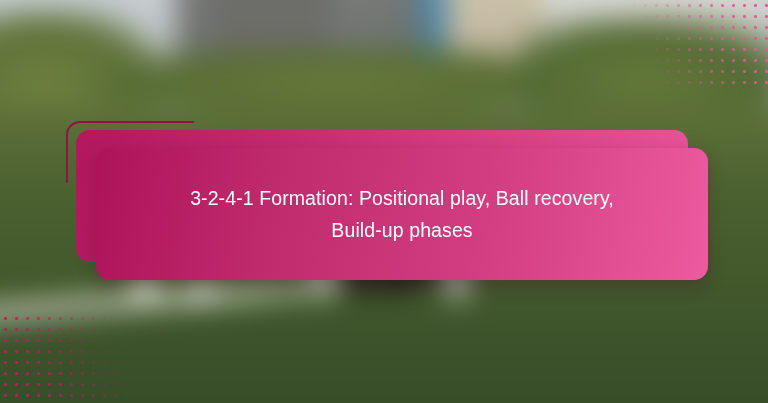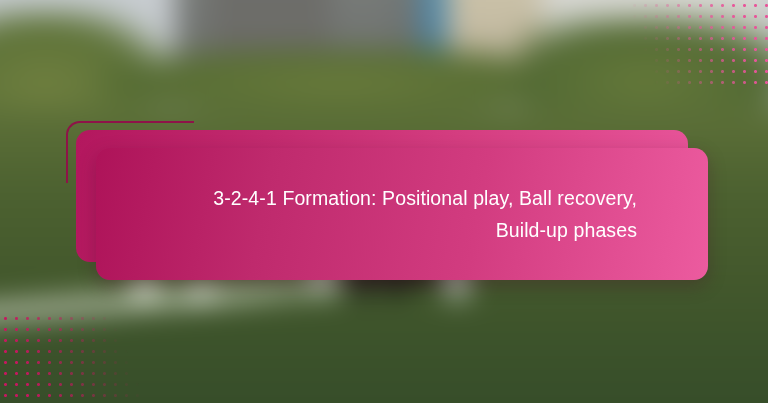--- a/index.html
+++ b/index.html
@@ -180,21 +180,21 @@
     border-radius: 14px;
     background: linear-gradient(100deg, #ae1359 0%, #bf2a6d 28%, #d23c80 62%, #ec5b9f 100%);
     box-shadow: 0 6px 18px rgba(70, 10, 40, .28);
     display: flex;
     align-items: center;
     justify-content: center;
   }
   .card-title {
     margin: 13px;
     width: 470px;
-    text-align: right;
+    text-align: center;
     color: #ffffff;
     font-size: 19.5px;
     font-weight: 400;
     line-height: 32px;
     letter-spacing: .1px;
   }
 </style>
 </head>
 <body>
 

